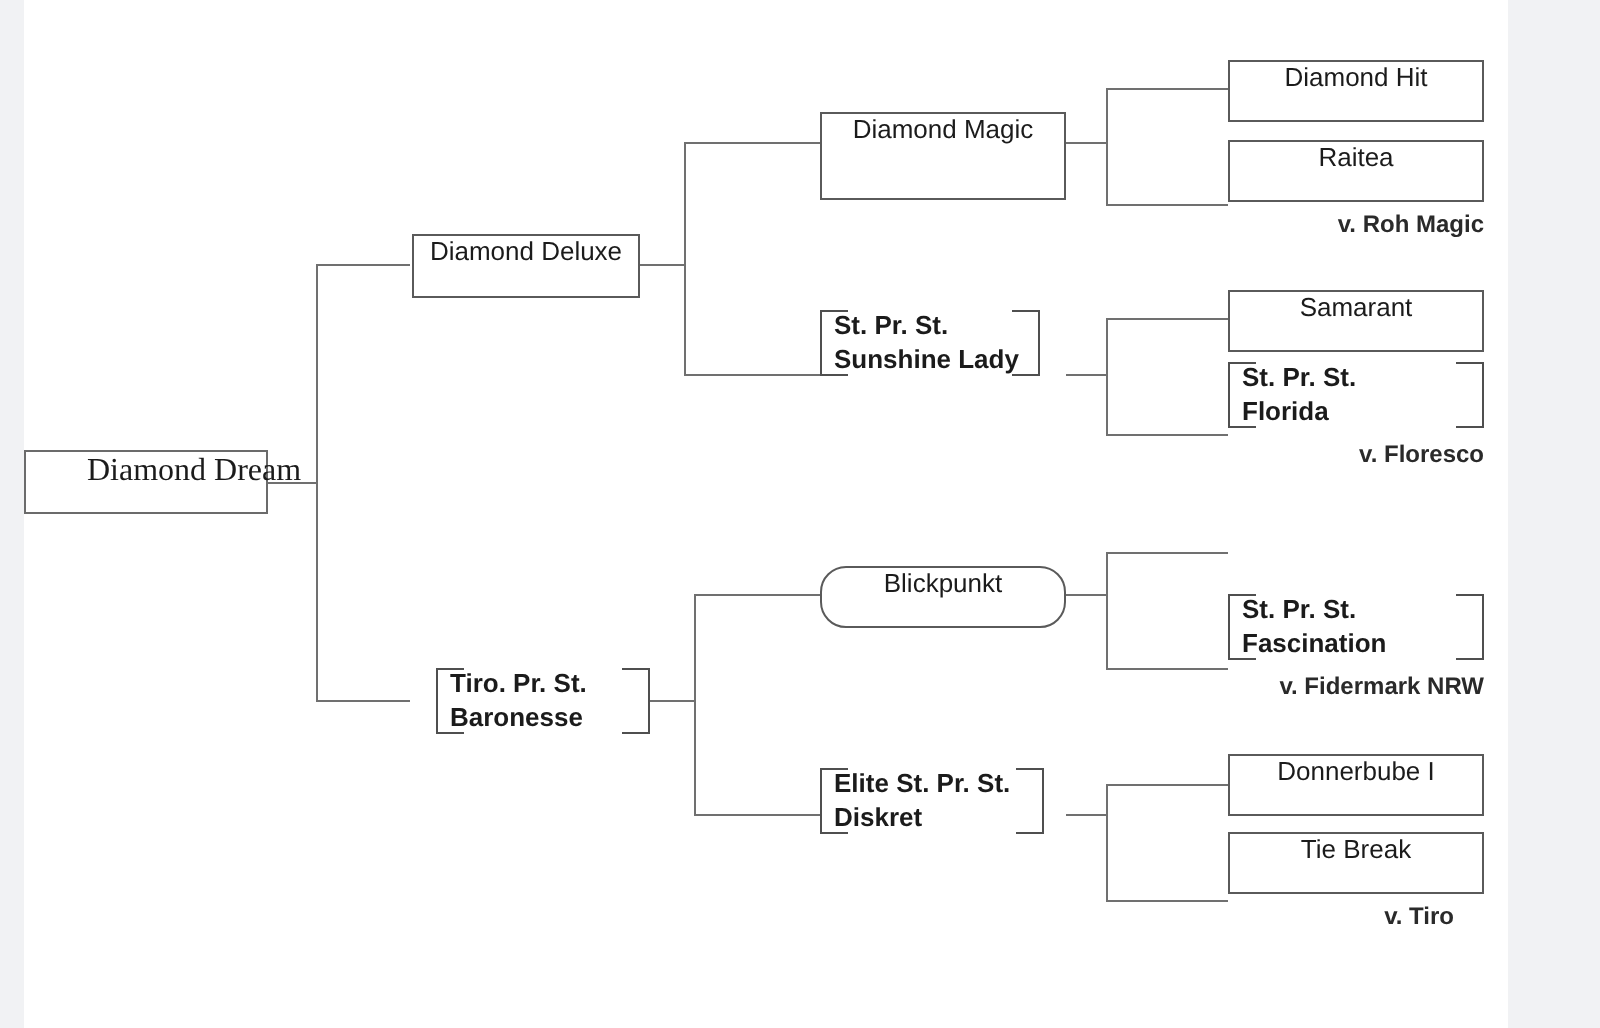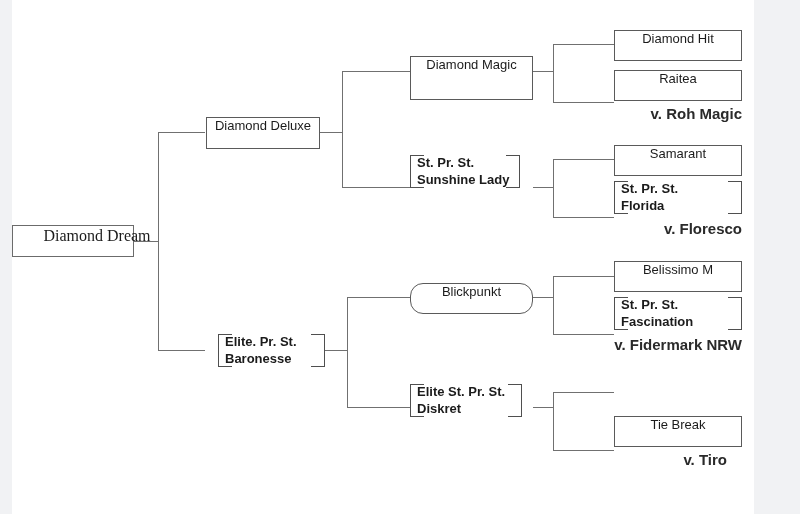--- a/index.html
+++ b/index.html
@@ -83,21 +83,21 @@
   }
   .node.bracket .label { padding-left: 7px; }
 
   .node.g2 { font-size: 13px; }
   .node.g3 { font-size: 13px; }
   .node.g4 { font-size: 13px; }
 
   
   .caption {
     position: absolute;
-    font-size: 15px;
+    font-size: 12px;
     font-weight: bold;
     color: #2a2a2a;
     text-align: right;
     white-space: nowrap;
   }
 
   
   .conn {
     position: absolute;
     background: #707070;
@@ -153,21 +153,21 @@
     <span class="label">Diamond Deluxe</span>
   </div>
 
   <div class="node bracket g2" style="left:206px; top:334px; width:107px; height:33px;">
     <span class="corner tl"></span>
     <span class="corner tr"></span>
     <span class="corner bl"></span>
     <span class="corner br"></span>
     <span class="side l"></span>
     <span class="side r"></span>
-    <span class="label">Elite. Pr. St.</span>
+    <span class="label">Tiro. Pr. St.</span>
     <span class="label">Baronesse</span>
   </div>
 
   <div class="node solid g3" style="left:398px; top:56px; width:123px; height:44px;">
     <span class="label">Diamond Magic</span>
   </div>
 
   <div class="node bracket g3" style="left:398px; top:155px; width:110px; height:33px;">
     <span class="corner tl"></span>
     <span class="corner tr"></span>
@@ -214,37 +214,37 @@
     <span class="corner bl"></span>
     <span class="corner br"></span>
     <span class="side l"></span>
     <span class="side r"></span>
     <span class="label">St. Pr. St.</span>
     <span class="label">Florida</span>
   </div>
 
   <div class="caption" style="left:590px; top:220px; width:140px;">v. Floresco</div>
 
-  <div class="node solid g4" style="left:602px; top:261px; width:128px; height:31px;">
-    <span class="label">Belissimo M</span>
-  </div>
 
   <div class="node bracket g4" style="left:602px; top:297px; width:128px; height:33px;">
     <span class="corner tl"></span>
     <span class="corner tr"></span>
     <span class="corner bl"></span>
     <span class="corner br"></span>
     <span class="side l"></span>
     <span class="side r"></span>
     <span class="label">St. Pr. St.</span>
     <span class="label">Fascination</span>
   </div>
 
   <div class="caption" style="left:580px; top:336px; width:150px;">v. Fidermark NRW</div>
 
+  <div class="node solid g4" style="left:602px; top:377px; width:128px; height:31px;">
+    <span class="label">Donnerbube I</span>
+  </div>
 
   <div class="node solid g4" style="left:602px; top:416px; width:128px; height:31px;">
     <span class="label">Tie Break</span>
   </div>
 
   <div class="caption" style="left:590px; top:451px; width:125px;">v. Tiro</div>
 
 </div>
 
 </body></html>

